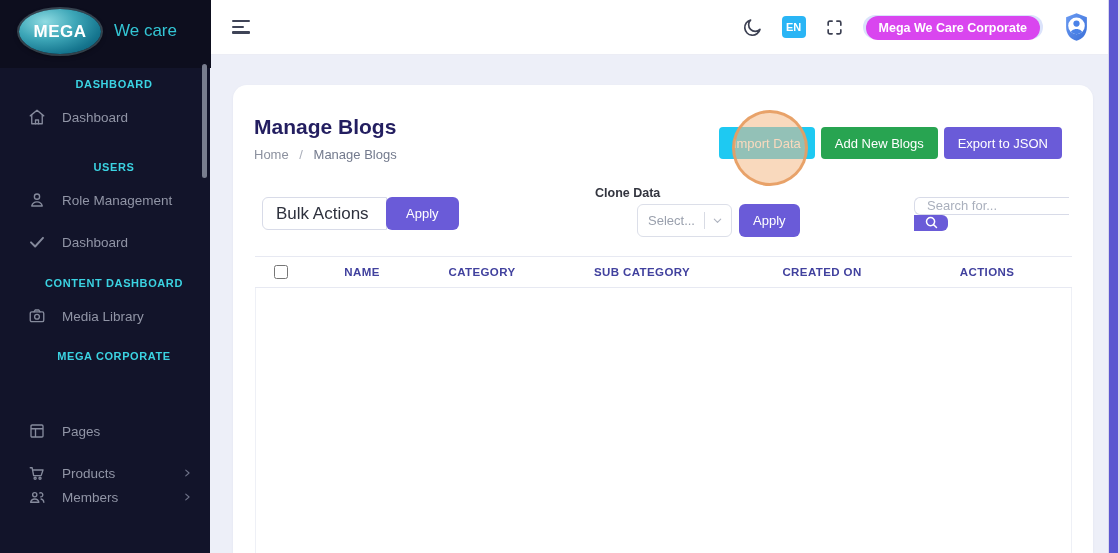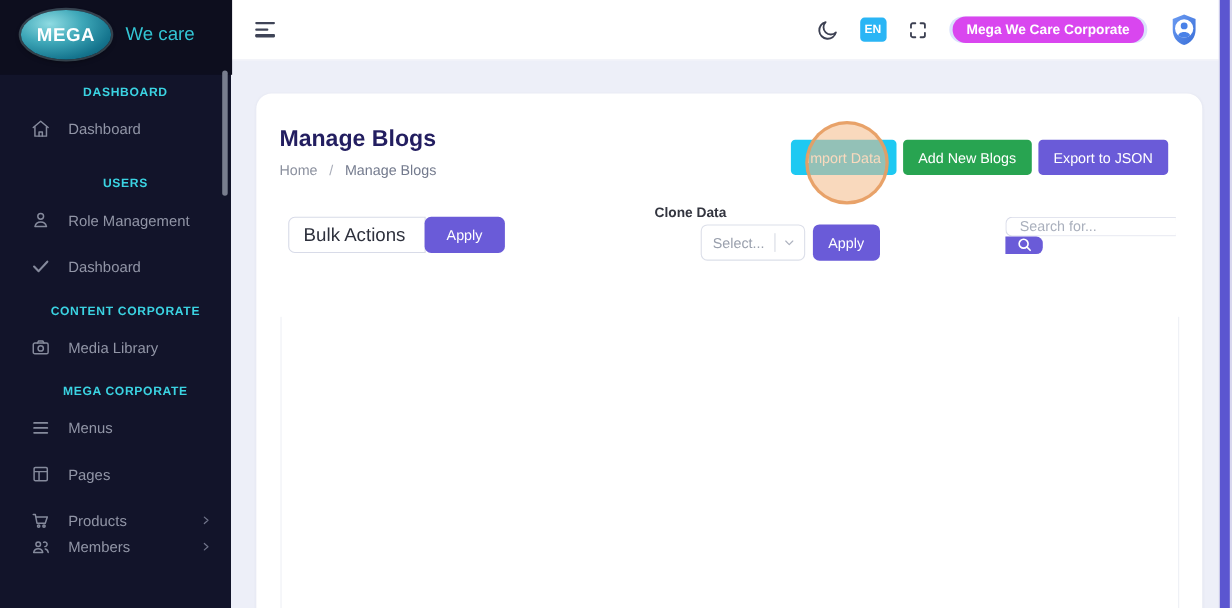--- a/index.html
+++ b/index.html
@@ -138,41 +138,33 @@
     </div>
     <div class="nav-item" style="top:221px">
       <span class="nicon">
         <svg width="18" height="18" viewBox="0 0 24 24" fill="none" stroke="currentColor" stroke-width="2.6" stroke-linecap="round" stroke-linejoin="round">
             <path d="M4 12.5 9.5 18 20 6.5"></path>
           </svg>
       </span>
       <span>Dashboard</span>
     </div>
 
-    <div class="section-label" style="top:274px">CONTENT CORPORATE</div>
+    <div class="section-label" style="top:274px">CONTENT DASHBOARD</div>
     <div class="nav-item" style="top:295px">
       <span class="nicon">
         <svg width="18" height="18" viewBox="0 0 24 24" fill="none" stroke="currentColor" stroke-width="1.8" stroke-linecap="round" stroke-linejoin="round">
             <rect x="3" y="6.5" width="18" height="13" rx="2"></rect>
             <circle cx="12" cy="13" r="3.2"></circle>
             <path d="M8 6.5 9.5 4h5L16 6.5"></path>
           </svg>
       </span>
       <span>Media Library</span>
     </div>
 
     <div class="section-label" style="top:347px">MEGA CORPORATE</div>
-    <div class="nav-item" style="top:368px">
-      <span class="nicon">
-        <svg width="18" height="18" viewBox="0 0 24 24" fill="none" stroke="currentColor" stroke-width="2.2" stroke-linecap="round">
-            <path d="M4 6h16M4 12h16M4 18h16"></path>
-          </svg>
-      </span>
-      <span>Menus</span>
-    </div>
     <div class="nav-item" style="top:410px">
       <span class="nicon">
         <svg width="18" height="18" viewBox="0 0 24 24" fill="none" stroke="currentColor" stroke-width="1.8" stroke-linejoin="round">
             <rect x="4" y="4" width="16" height="16" rx="1.5"></rect>
             <path d="M4 9h16M10 9v11"></path>
           </svg>
       </span>
       <span>Pages</span>
     </div>
     <div class="nav-item" style="top:452px">
@@ -299,20 +291,30 @@
         <span>
           <svg width="15" height="15" viewBox="0 0 24 24" fill="none" stroke="#ffffff" stroke-width="2.4" stroke-linecap="round">
               <circle cx="10.5" cy="10.5" r="6.5"></circle>
               <path d="M15.5 15.5 20 20"></path>
             </svg>
         </span>
       </button>
     </div>
 
     <div class="table-wrap">
+      <div class="thead">
+        <span class="col-check">
+          <input type="checkbox" style="">
+        </span>
+        <span class="th col-name">NAME</span>
+        <span class="th col-cat">CATEGORY</span>
+        <span class="th col-sub">SUB CATEGORY</span>
+        <span class="th col-created">CREATED ON</span>
+        <span class="th col-actions">ACTIONS</span>
+      </div>
       <div class="tbody"></div>
     </div>
   </main>
 
   <div class="page-scrollbar">
     <div class="page-scrollthumb"></div>
   </div>
 
 </div>
 

